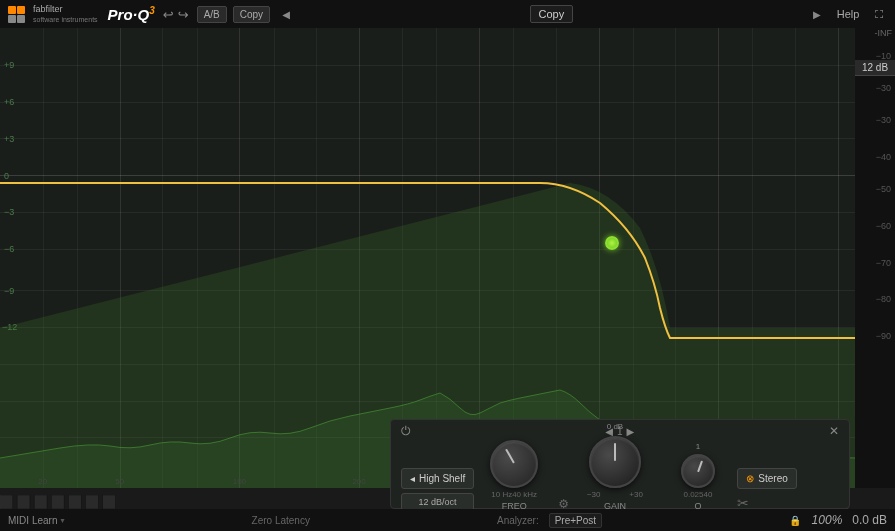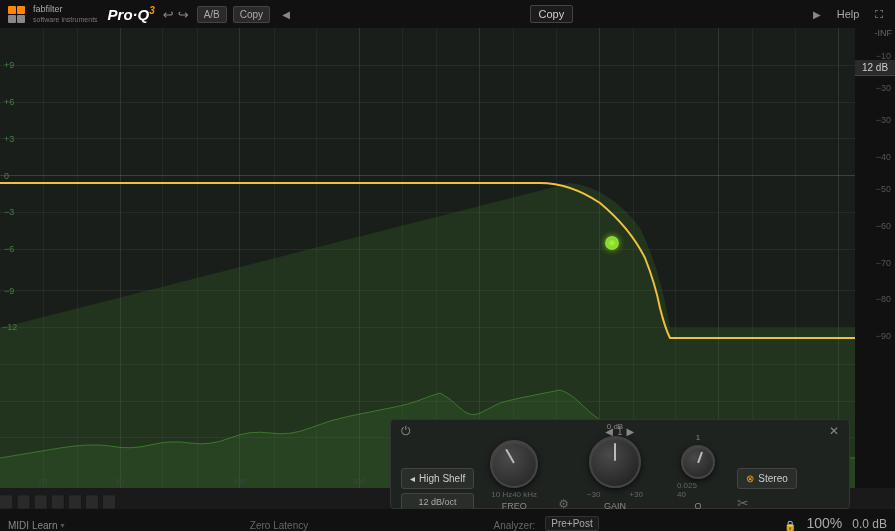--- a/index.html
+++ b/index.html
@@ -273,21 +273,21 @@
       cursor: pointer;
     }
 
     
     .status-bar {
       position: absolute;
       bottom: 0; left: 0; right: 0;
       height: 22px;
       background: #111;
       display: flex;
-      align-items: flex-end;
+      align-items: center;
       padding: 0 8px;
       gap: 10px;
     }
     .status-text {
       color: #666;
       font-size: 10px;
     }
     .status-btn {
       background: none;
       border: none;
@@ -301,21 +301,21 @@
     .status-dropdown { color: #555; font-size: 8px; }
     .analyzer-label { color: #666; font-size: 10px; }
     .analyzer-value {
       color: #aaa;
       font-size: 10px;
       background: #1c1c1c;
       border: 1px solid #333;
       padding: 1px 5px;
       border-radius: 2px;
     }
-    .zoom-value { color: #aaa; font-size: 14px; }
+    .zoom-value { color: #aaa; font-size: 12px; font-style: italic; }
     .db-readout { color: #aaa; font-size: 12px; }
 
     
     .right-scale {
       position: absolute;
       top: 28px;
       right: 0;
       width: 40px;
       height: 460px;
       background: #111;
@@ -573,21 +573,21 @@
 
     <div style="width:6px;"></div>
 
     <div class="knob-group">
       <div style="position:relative;">
         <span style="position:absolute;top:-12px;left:50%;transform:translateX(-50%);color:#888;font-size:8px;white-space:nowrap;">1</span>
         <div class="knob knob-small" style="background:radial-gradient(circle at 38% 35%, #484848, #202020);">
           <div class="knob-indicator knob-q" style="width:2px;height:12px;background:#bbb;position:absolute;left:50%;top:4px;transform-origin:bottom center;transform:translateX(-50%) rotate(20deg);border-radius:1px;"></div>
         </div>
       </div>
-      <div style="display:flex;justify-content:center;width:42px;flex-direction:column;">
+      <div style="display:flex;justify-content:center;width:42px;">
         <span style="color:#666;font-size:8px;">0.025</span>
         <span style="color:#666;font-size:8px;">40</span>
       </div>
       <span class="knob-label">Q</span>
     </div>
 
     <div style="display:flex;flex-direction:column;gap:6px;margin-left:4px;">
       <button class="stereo-btn">
         <span class="link-icon">⊗</span>
         <span>Stereo</span>

